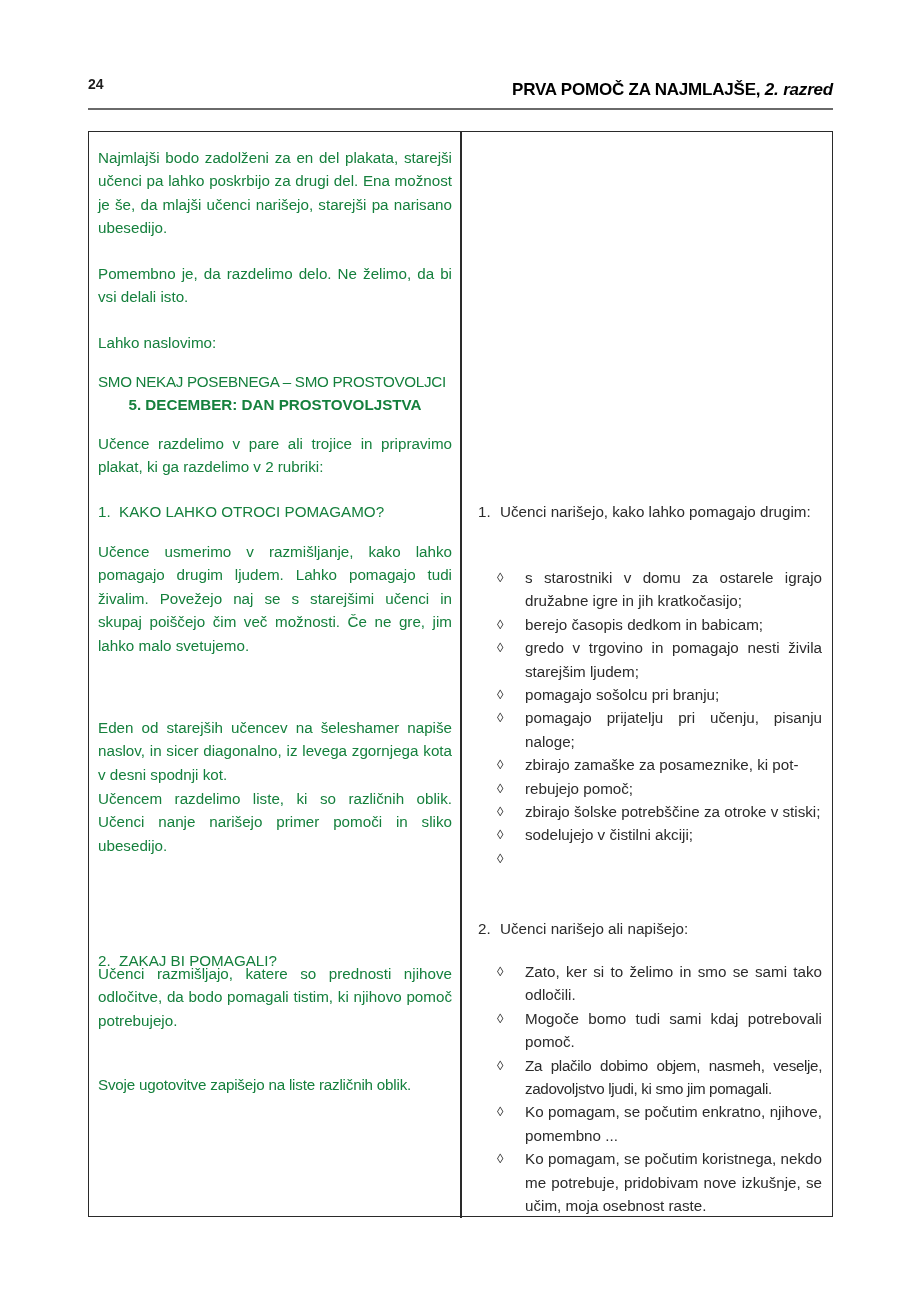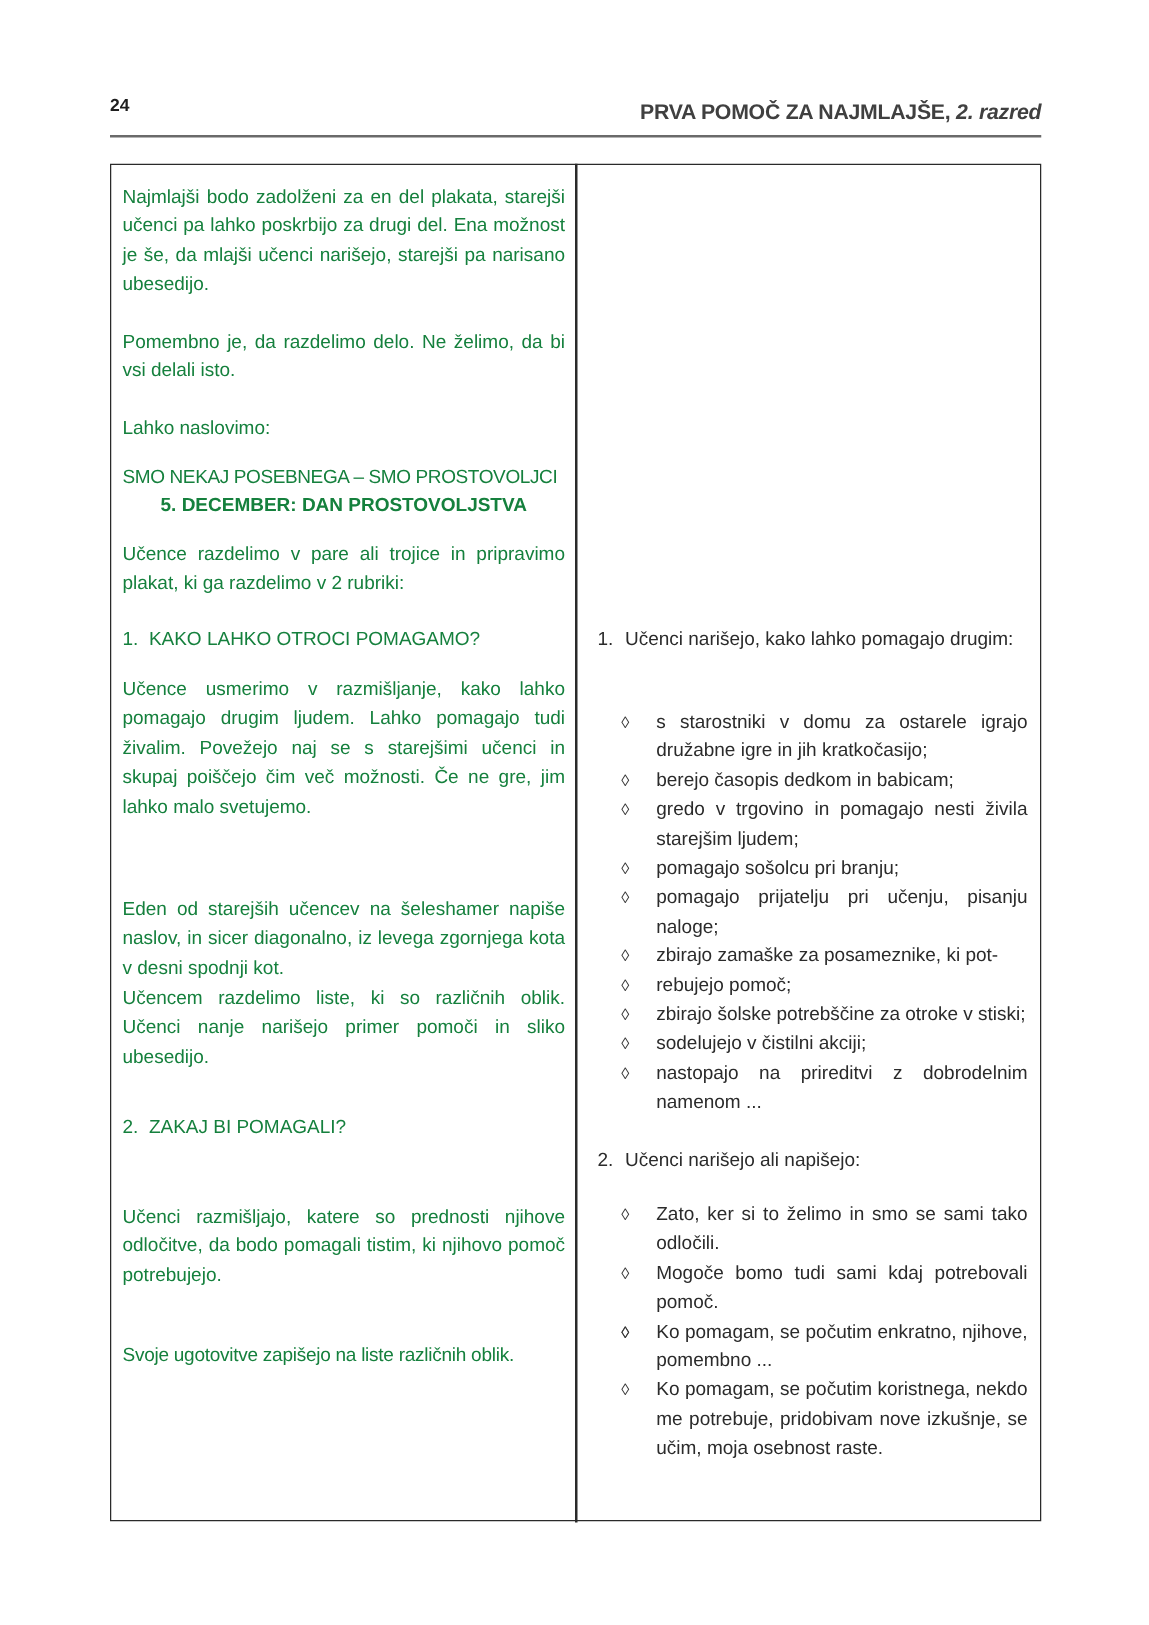--- a/index.html
+++ b/index.html
@@ -1,19 +1,19 @@
 <!DOCTYPE html>
 <html><head>
 <meta charset="utf-8">
 <style>
   html, body { margin: 0; padding: 0; background: #ffffff; }
   body { width: 919px; height: 1300px; position: relative; overflow: hidden;
          font-family: "Liberation Sans", sans-serif; color: #2b2b2b; }
   .header-num { position: absolute; left: 88px; top: 76px; font-size: 14px; font-weight: bold; color: #1e1e1e; }
-  .header-title { position: absolute; right: 86px; top: 80px; font-size: 17px; font-weight: bold; color: #404040; letter-spacing: -0.2px; }
+  .header-title { position: absolute; right: 86px; top: 80px; font-size: 17px; font-weight: bold; color: #000000; letter-spacing: -0.2px; }
   .header-title .it { font-style: italic; }
   .header-rule { position: absolute; left: 88px; width: 745px; top: 108px; height: 2px; background: #6a6a6a; }
   .table { position: absolute; left: 88px; top: 131px; width: 743px; height: 1084px; border: 1.5px solid #2a2a2a; }
   .divider { position: absolute; left: 460px; top: 131px; width: 1.5px; height: 1087px; background: #2a2a2a; }
   .blk { position: absolute; font-size: 15.2px; line-height: 23.4px; color: #15803d; }
   .left { left: 98px; width: 354px; }
   .just { text-align: justify; text-align-last: left; }
   .center { text-align: center; }
   .bold { font-weight: bold; }
   .rlist { position: absolute; left: 478px; width: 340px; font-size: 15.2px; line-height: 23.4px; }
@@ -36,44 +36,44 @@
 <div class="blk left just" style="top:146px;">Najmlajši bodo zadolženi za en del plakata, starejši učenci pa lahko poskrbijo za drugi del. Ena možnost je še, da mlajši učenci narišejo, starejši pa narisano ubesedijo.</div>
 <div class="blk left just" style="top:262px;">Pomembno je, da razdelimo delo. Ne želimo, da bi vsi delali isto.</div>
 <div class="blk left" style="top:331px;">Lahko naslovimo:</div>
 <div class="blk left" style="top:370px; white-space:nowrap; letter-spacing:-0.3px;">SMO NEKAJ POSEBNEGA – SMO PROSTOVOLJCI</div>
 <div class="blk left center bold" style="top:393px;">5. DECEMBER: DAN PROSTOVOLJSTVA</div>
 <div class="blk left just" style="top:432px;">Učence razdelimo v pare ali trojice in pripravimo plakat, ki ga razdelimo v 2 rubriki:</div>
 <div class="blk left" style="top:500px; white-space:pre;">1.  KAKO LAHKO OTROCI POMAGAMO?</div>
 <div class="blk left just" style="top:540px;">Učence usmerimo v razmišljanje, kako lahko pomagajo drugim ljudem. Lahko pomagajo tudi živalim. Povežejo naj se s starejšimi učenci in skupaj poiščejo čim več možnosti. Če ne gre, jim lahko malo svetujemo.</div>
 <div class="blk left just" style="top:716px;">Eden od starejših učencev na šeleshamer napiše naslov, in sicer diagonalno, iz levega zgornjega kota v desni spodnji kot.</div>
 <div class="blk left just" style="top:766px;margin-top:21px;">Učencem razdelimo liste, ki so različnih oblik. Učenci nanje narišejo primer pomoči in sliko ubesedijo.</div>
-<div class="blk left" style="top:890px; white-space:pre;">2.  ZAKAJ BI POMAGALI?</div>
+<div class="blk left" style="top:949px; white-space:pre;">2.  ZAKAJ BI POMAGALI?</div>
 <div class="blk left just" style="top:962px;">Učenci razmišljajo, katere so prednosti njihove odločitve, da bodo pomagali tistim, ki njihovo pomoč potrebujejo.</div>
 <div class="blk left" style="top:1073px; white-space:nowrap; letter-spacing:-0.2px;">Svoje ugotovitve zapišejo na liste različnih oblik.</div>
 
 <div class="rlist" style="top:500px;">
   <span class="num">1.</span>
   <div class="numtext">Učenci narišejo, kako lahko pomagajo drugim:</div>
 </div>
 <ul class="dia" style="top:566px;">
   <li><span class="b">◊</span><span>s starostniki v domu za ostarele igrajo družabne igre in jih kratkočasijo;</span></li>
   <li><span class="b">◊</span><span>berejo časopis dedkom in babicam;</span></li>
   <li><span class="b">◊</span><span>gredo v trgovino in pomagajo nesti živila starejšim ljudem;</span></li>
   <li><span class="b">◊</span><span>pomagajo sošolcu pri branju;</span></li>
   <li><span class="b">◊</span><span>pomagajo prijatelju pri učenju, pisanju naloge;</span></li>
   <li><span class="b">◊</span><span>zbirajo zamaške za posameznike, ki pot-</span></li>
   <li><span class="b">◊</span><span>rebujejo pomoč;</span></li>
   <li><span class="b">◊</span><span>zbirajo šolske potrebščine za otroke v stiski;</span></li>
   <li><span class="b">◊</span><span>sodelujejo v čistilni akciji;</span></li>
-  <li><span class="b">◊</span><span>nastopajo na prireditvi z dobrodelnim namenom ...</span></li>
+  <li><span class="b">◊</span></li>
 </ul>
 
 <div class="rlist" style="top:917px;">
   <span class="num">2.</span>
   <div class="numtext">Učenci narišejo ali napišejo:</div>
 </div>
 <ul class="dia" style="top:960px;">
   <li><span class="b">◊</span><span>Zato, ker si to želimo in smo se sami tako odločili.</span></li>
   <li><span class="b">◊</span><span>Mogoče bomo tudi sami kdaj potrebovali pomoč.</span></li>
-  <li style="letter-spacing:-0.35px;"><span class="b">◊</span></li>
+  <li style="letter-spacing:-0.35px;"><span class="b">◊</span><span>Za plačilo dobimo objem, nasmeh, veselje, zadovoljstvo ljudi, ki smo jim pomagali.</span></li>
   <li><span class="b">◊</span><span>Ko pomagam, se počutim enkratno, njihove, pomembno ...</span></li>
   <li><span class="b">◊</span><span>Ko pomagam, se počutim koristnega, nekdo me potrebuje, pridobivam nove izkušnje, se učim, moja osebnost raste.</span></li>
 </ul>
 
 </body></html>

